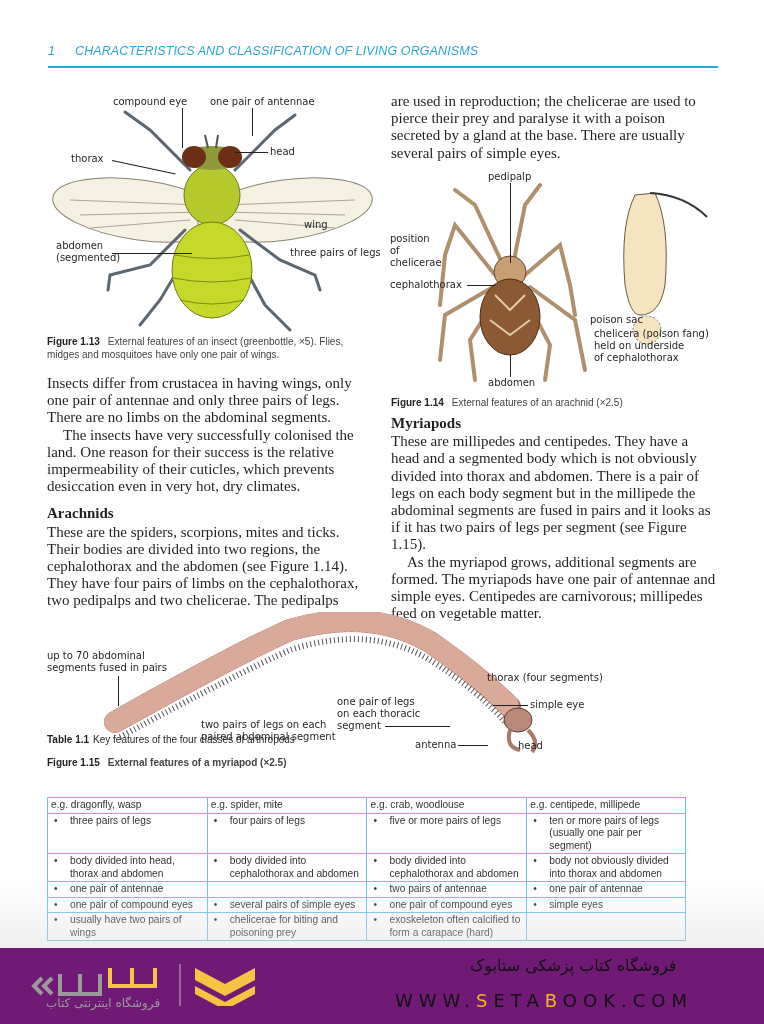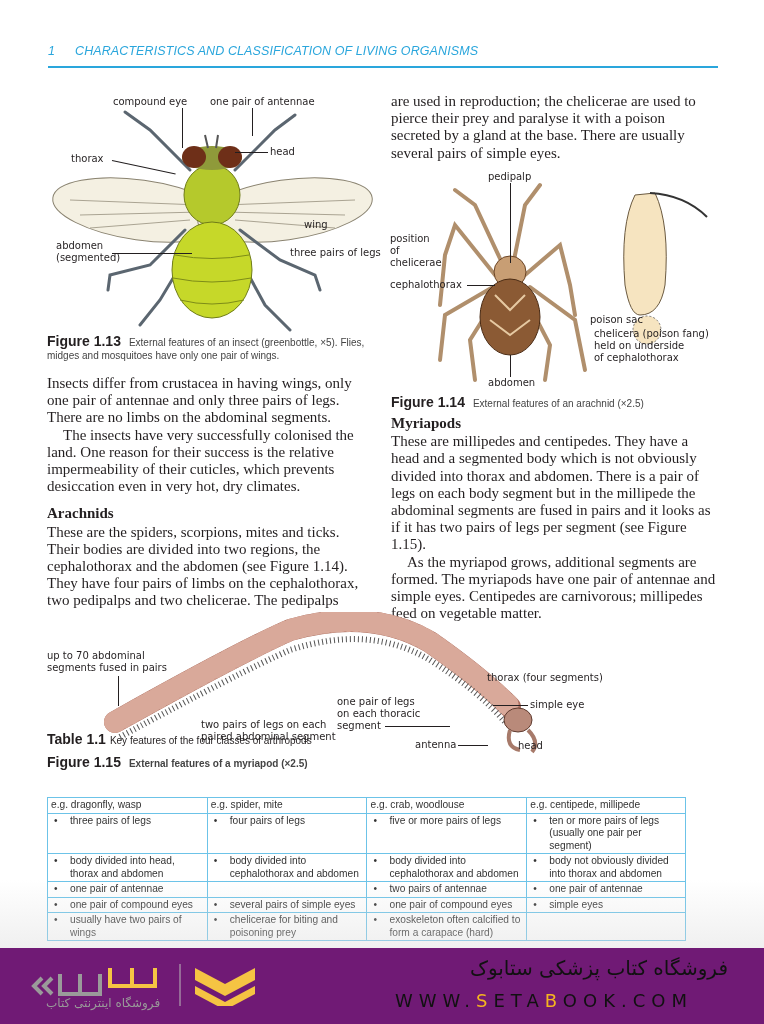--- a/index.html
+++ b/index.html
@@ -4,35 +4,35 @@
 <style>
   html, body { margin:0; padding:0; }
   body { width:764px; height:1024px; background:#ffffff; position:relative; overflow:hidden; font-family:"Liberation Serif", serif; color:#231f20; }
   .abs { position:absolute; }
   .header { left:48px; top:44px; width:670px; height:22px; border-bottom:2px solid #2aa6dc; }
   .header .num { position:absolute; left:0; top:0; font-family:"Liberation Sans", sans-serif; font-style:italic; font-size:12.5px; color:#2aa6dc; }
   .header .title { position:absolute; left:27px; top:0; font-family:"Liberation Sans", sans-serif; font-style:italic; font-size:12.5px; color:#2aa6dc; letter-spacing:0.1px; }
   .lbl { position:absolute; font-family:"DejaVu Sans", sans-serif; font-size:10px; color:#231f20; line-height:12px; white-space:nowrap; }
   .lead { position:absolute; background:#231f20; }
   .cap { position:absolute; font-family:"Liberation Sans", sans-serif; font-size:10px; line-height:13px; color:#444; }
-  .cap b { color:#231f20; font-size:14px; margin-right:8px; }
+  .cap b { color:#231f20; font-size:10px; margin-right:8px; }
   .body-text { position:absolute; font-size:15px; line-height:17.2px; color:#231f20; }
   .body-text p { margin:0; }
   .body-text .ind { text-indent:16px; }
   .h3 { font-weight:bold; font-size:15px; margin:10px 0 1px 0; }
   table.arth { position:absolute; left:47px; top:797px; width:639px; border-collapse:collapse; font-family:"Liberation Sans", sans-serif; font-size:10.2px; color:#333; }
   table.arth td, table.arth th { border:1px solid #6cc3e8; padding:1px 3px; vertical-align:top; line-height:12.5px; text-align:left; }
   table.arth th { font-weight:bold; color:#231f20; font-size:10.5px; }
   table.arth td .b { display:flex; }
   table.arth td .b span.dot { width:16px; flex:none; padding-left:3px; }
   .fade { position:absolute; left:0; top:880px; width:764px; height:70px; background:linear-gradient(to bottom, rgba(255,255,255,0), rgba(220,220,220,0.45)); pointer-events:none; }
   .footer { position:absolute; left:0; top:948px; width:764px; height:76px; background:#701a75; }
   .url { position:absolute; left:395px; top:990px; font-family:"DejaVu Sans", sans-serif; font-size:18px; letter-spacing:6px; color:#111; }
   .url .y { color:#f5b51f; }
-  .fa { position:absolute; left:470px; top:956px; font-family:"DejaVu Sans", sans-serif; font-size:20px; color:#111; direction:rtl; }
+  .fa { position:absolute; left:470px; top:956px; font-family:"DejaVu Sans", sans-serif; font-size:16px; color:#111; direction:rtl; }
   .logo-fa { position:absolute; left:46px; top:997px; font-family:"DejaVu Sans", sans-serif; font-size:12px; color:#999; direction:rtl; }
 </style>
 </head>
 <body>
 
 <div class="abs header">
   <span class="num">1</span>
   <span class="title">CHARACTERISTICS AND CLASSIFICATION OF LIVING ORGANISMS</span>
 </div>
 

